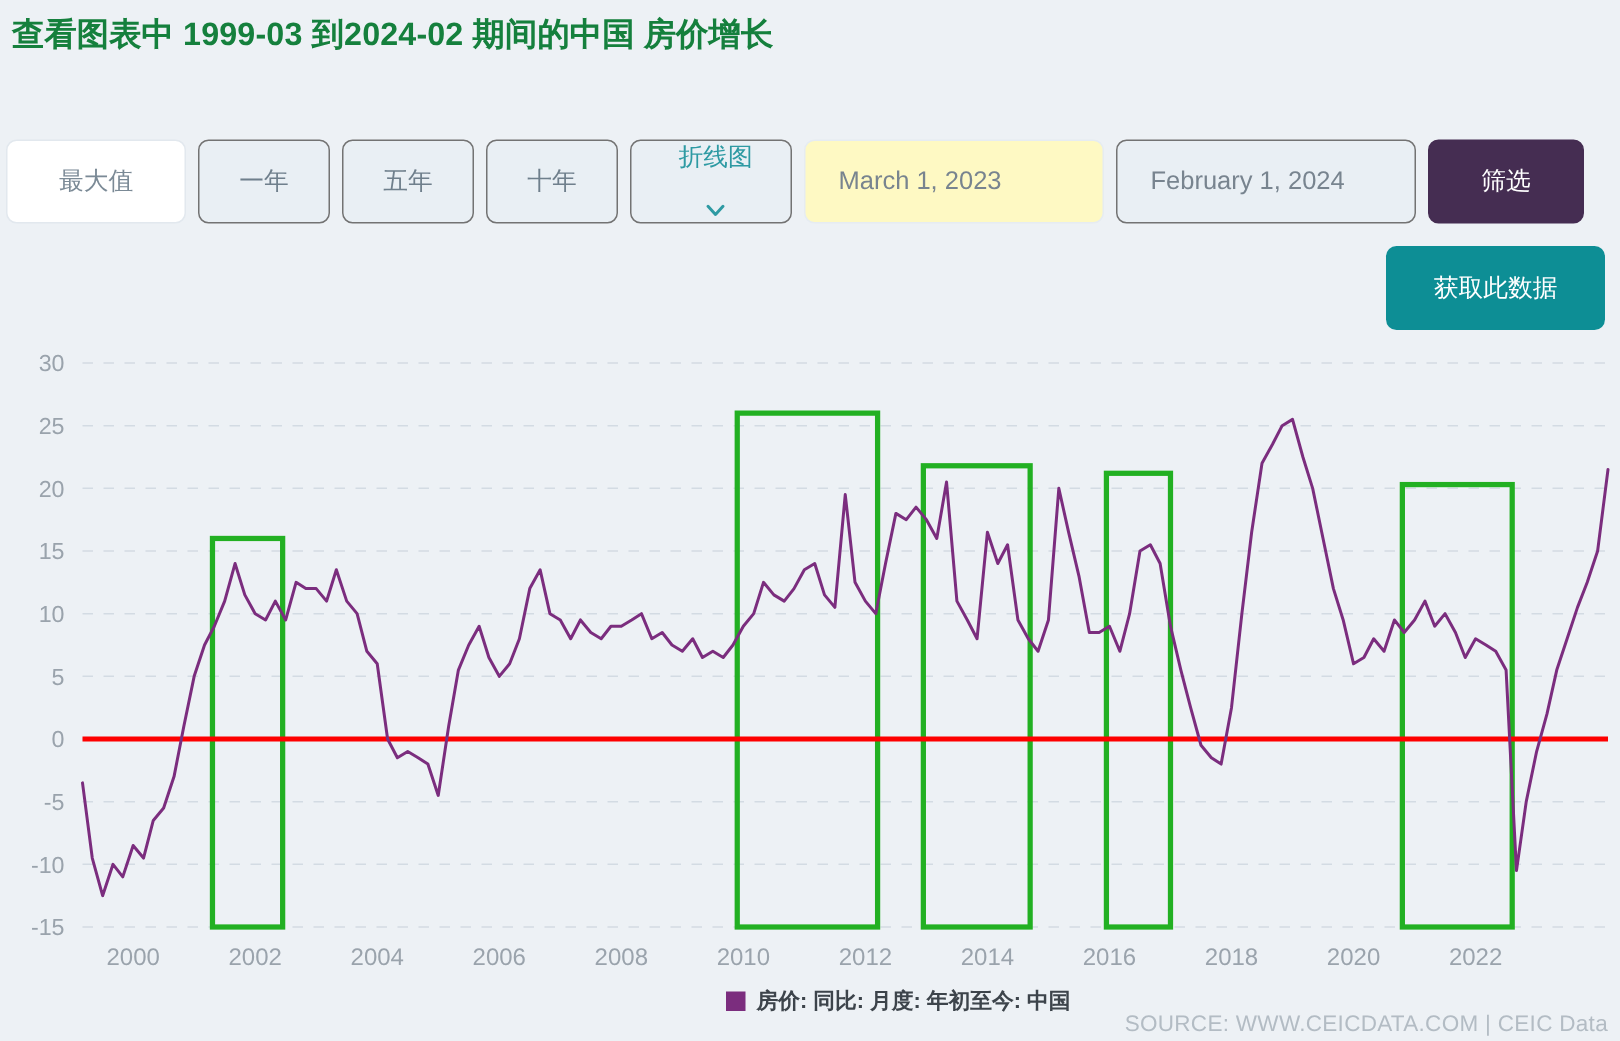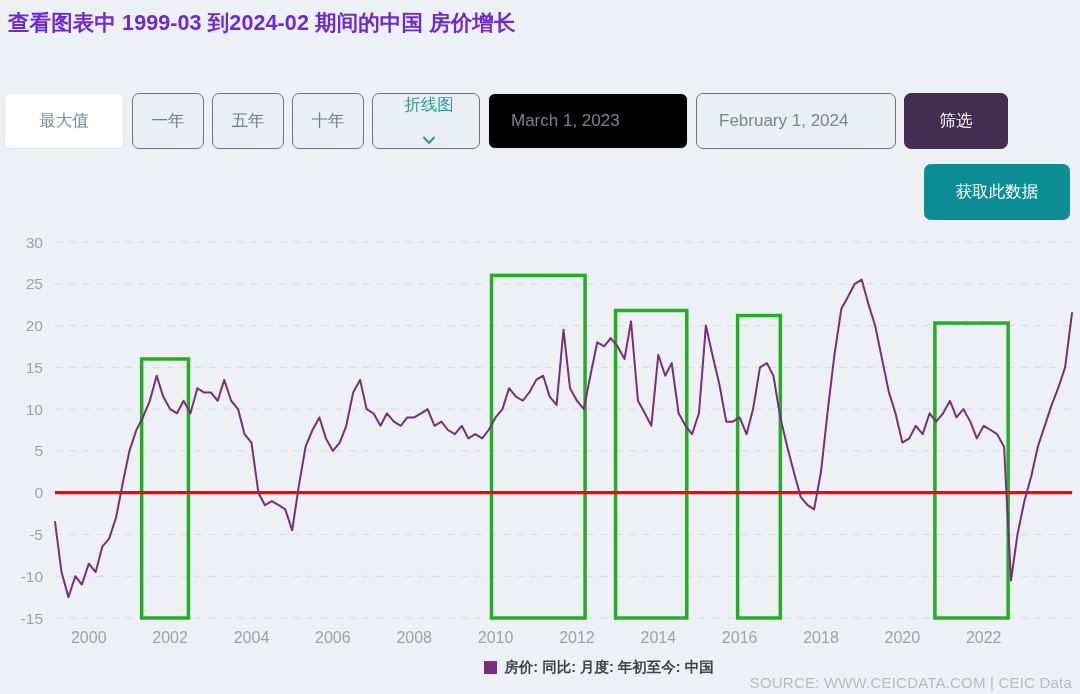--- a/index.html
+++ b/index.html
@@ -6,21 +6,21 @@
   body{
     width:1080px;height:694px;
     background:#edf1f5;
     font-family:"Liberation Sans","DejaVu Sans",sans-serif;
     overflow:hidden;
     position:relative;
   }
   
   .page-title{
     position:absolute; left:8px; top:8px;
-    font-size:21.5px; font-weight:bold; color:#6d28d9;
+    font-size:21.5px; font-weight:bold; color:#15803d;
     letter-spacing:.1px; white-space:nowrap;
   }
   .page-title .seg{display:inline;}
   
   .toolbar{
     position:absolute; left:4px; top:93px;
     display:flex; align-items:flex-start; gap:8px;
   }
   .tbtn{
     box-sizing:border-box;
@@ -30,24 +30,24 @@
     background:#e9eff4;
     color:#6f7f8c;
     font-size:16.5px;
     display:flex;align-items:center;justify-content:center;
     padding:0 12px;
     cursor:pointer;
     user-select:none;
   }
   .tbtn.active{background:#ffffff;border-color:#e2e8ee;color:#7b8a96;}
   .tbtn.w-range{width:120px;}
-  .tbtn.w-year{width:72px;align-items:center;}
+  .tbtn.w-year{width:88px;align-items:center;}
   .tbtn.w-type{width:108px;justify-content:space-between;padding:0 14px 0 20px;color:#2e9aa3;flex-direction:column;}
   .tbtn.w-date{width:200px;justify-content:flex-start;padding-left:22px;color:#78848f;font-size:17px;}
-  .tbtn.w-date.white{background:#000000;border-color:#e6ecf1;}
+  .tbtn.w-date.white{background:#fef9c3;border-color:#e6ecf1;}
   .tbtn.filter{
     width:104px;background:#452d52;border-color:#452d52;color:#ffffff;
     font-size:16.5px;
   }
   .chev{display:inline-block;width:16px;height:16px;position:relative;}
   .chev svg{display:block;}
   
   .getdata{
     position:absolute; right:10px; top:164px;
     width:146px;height:56px;border-radius:7px;

